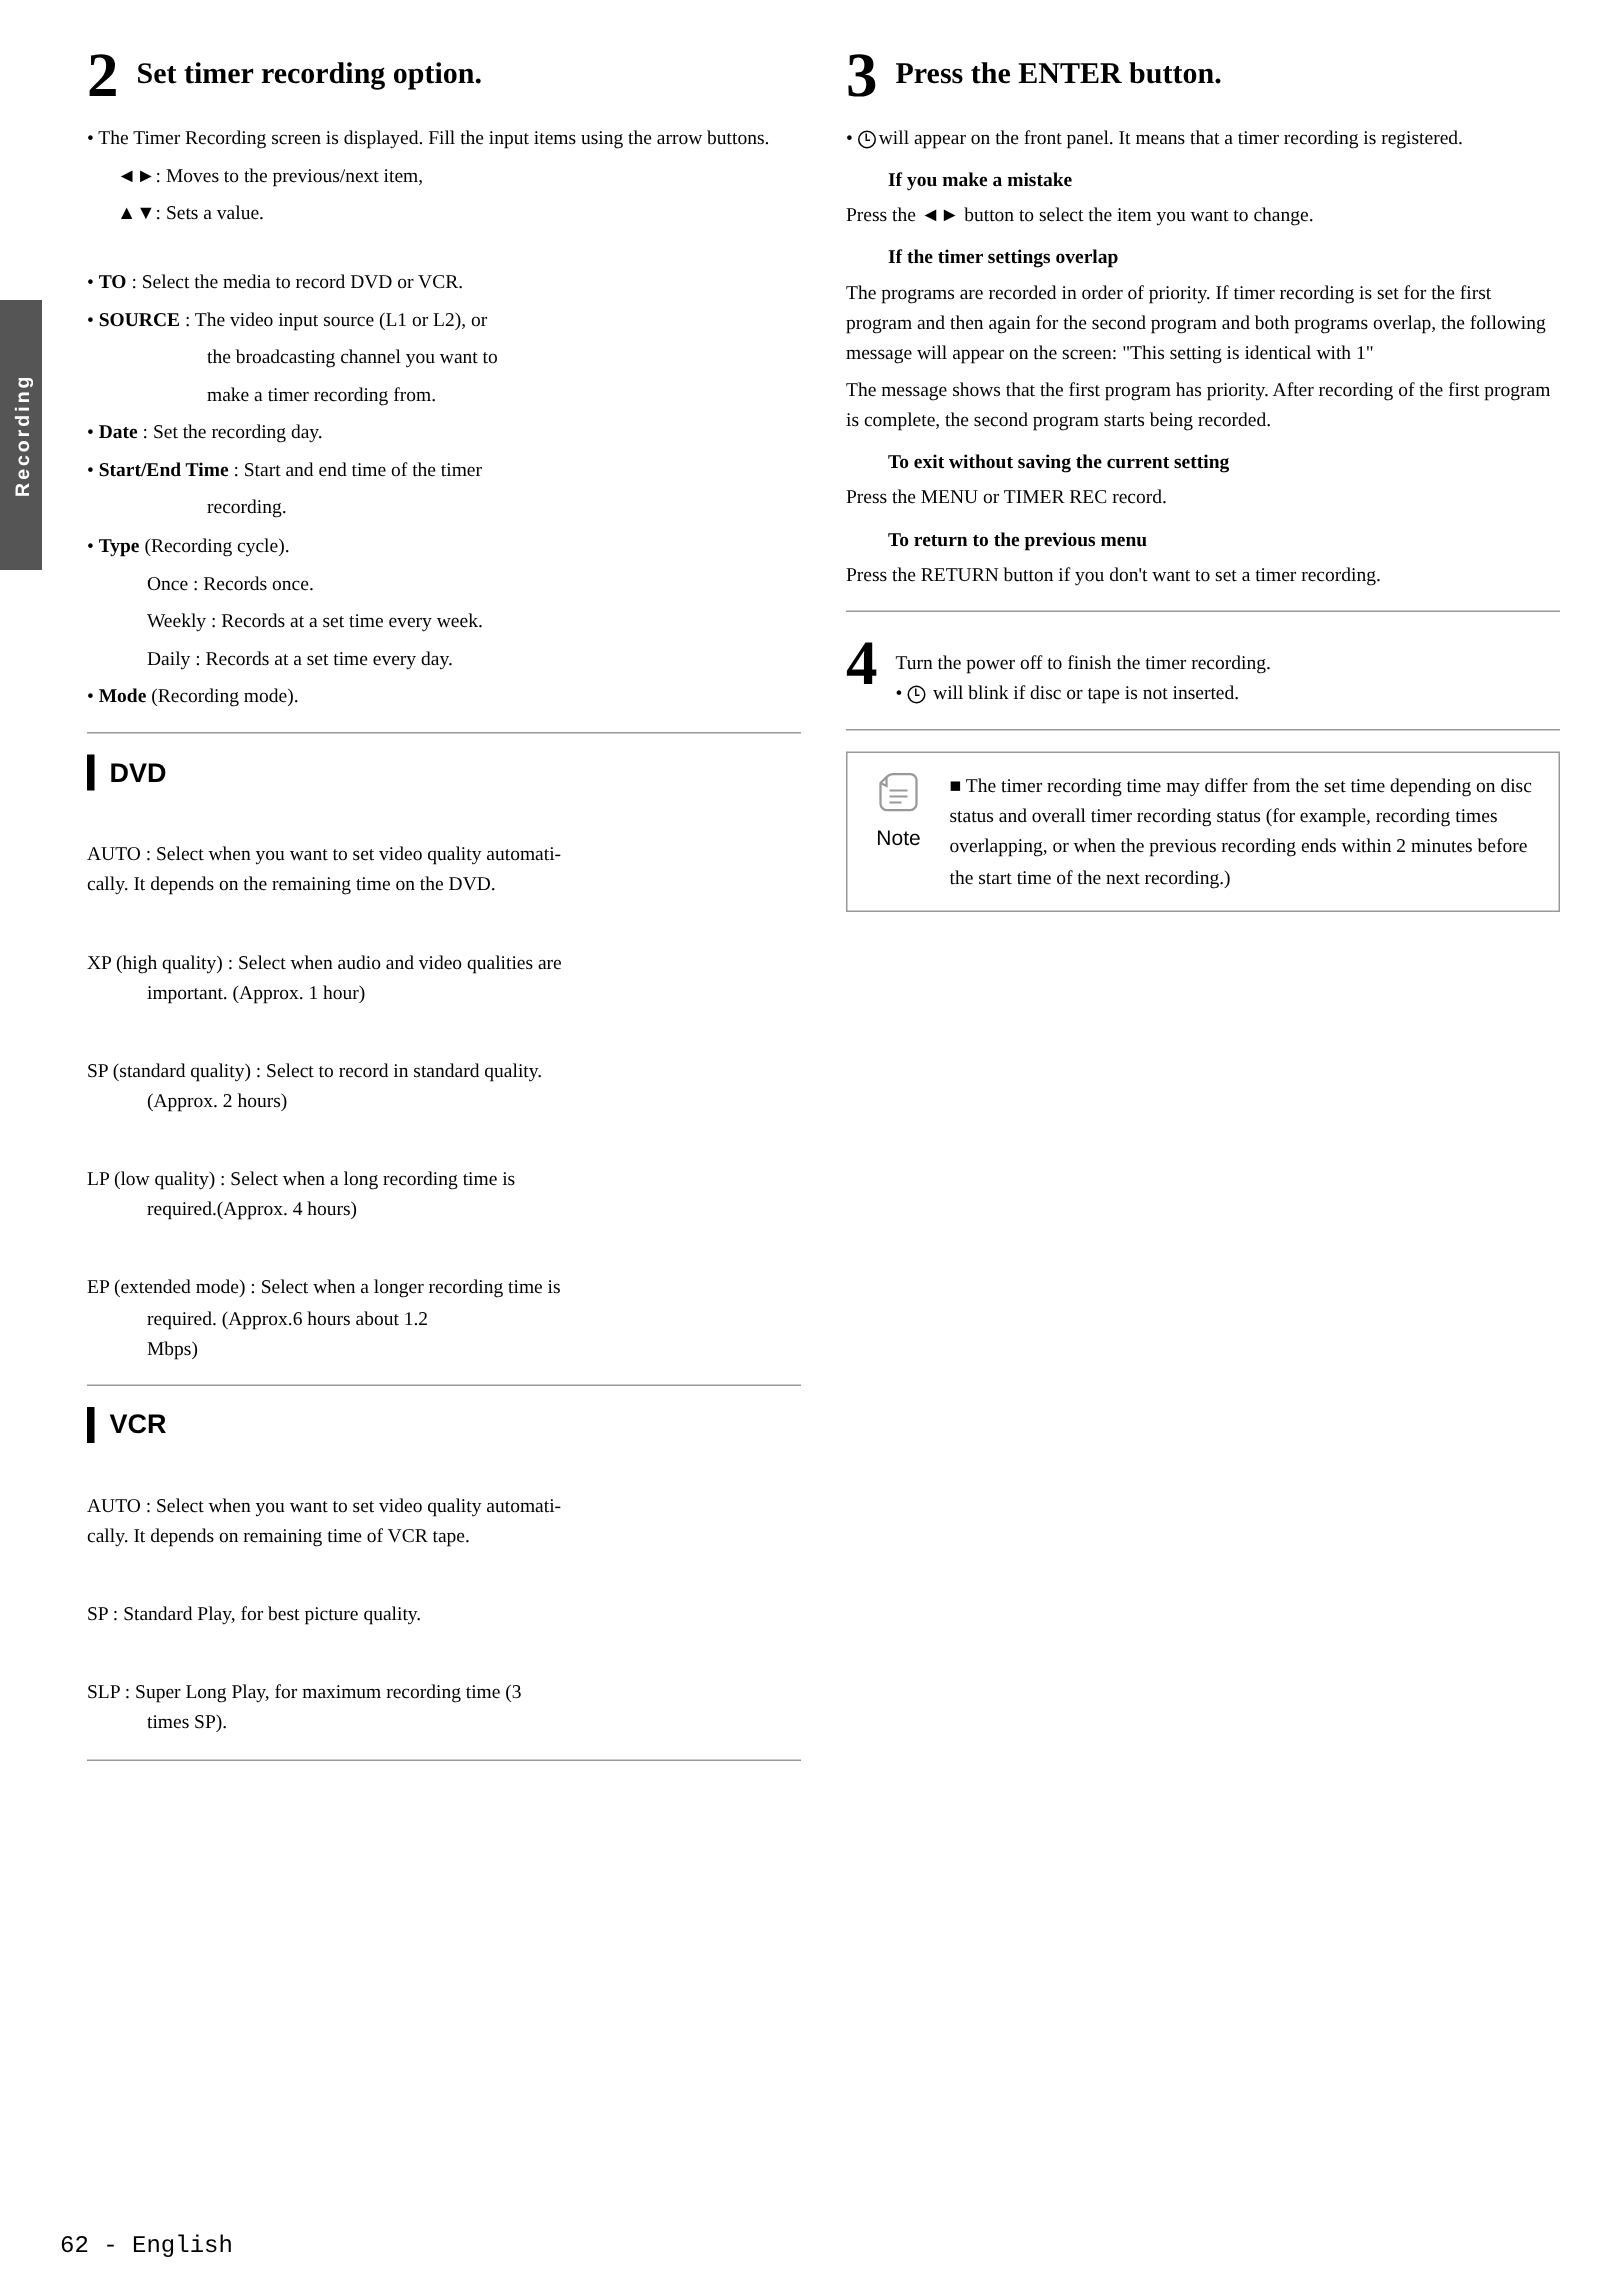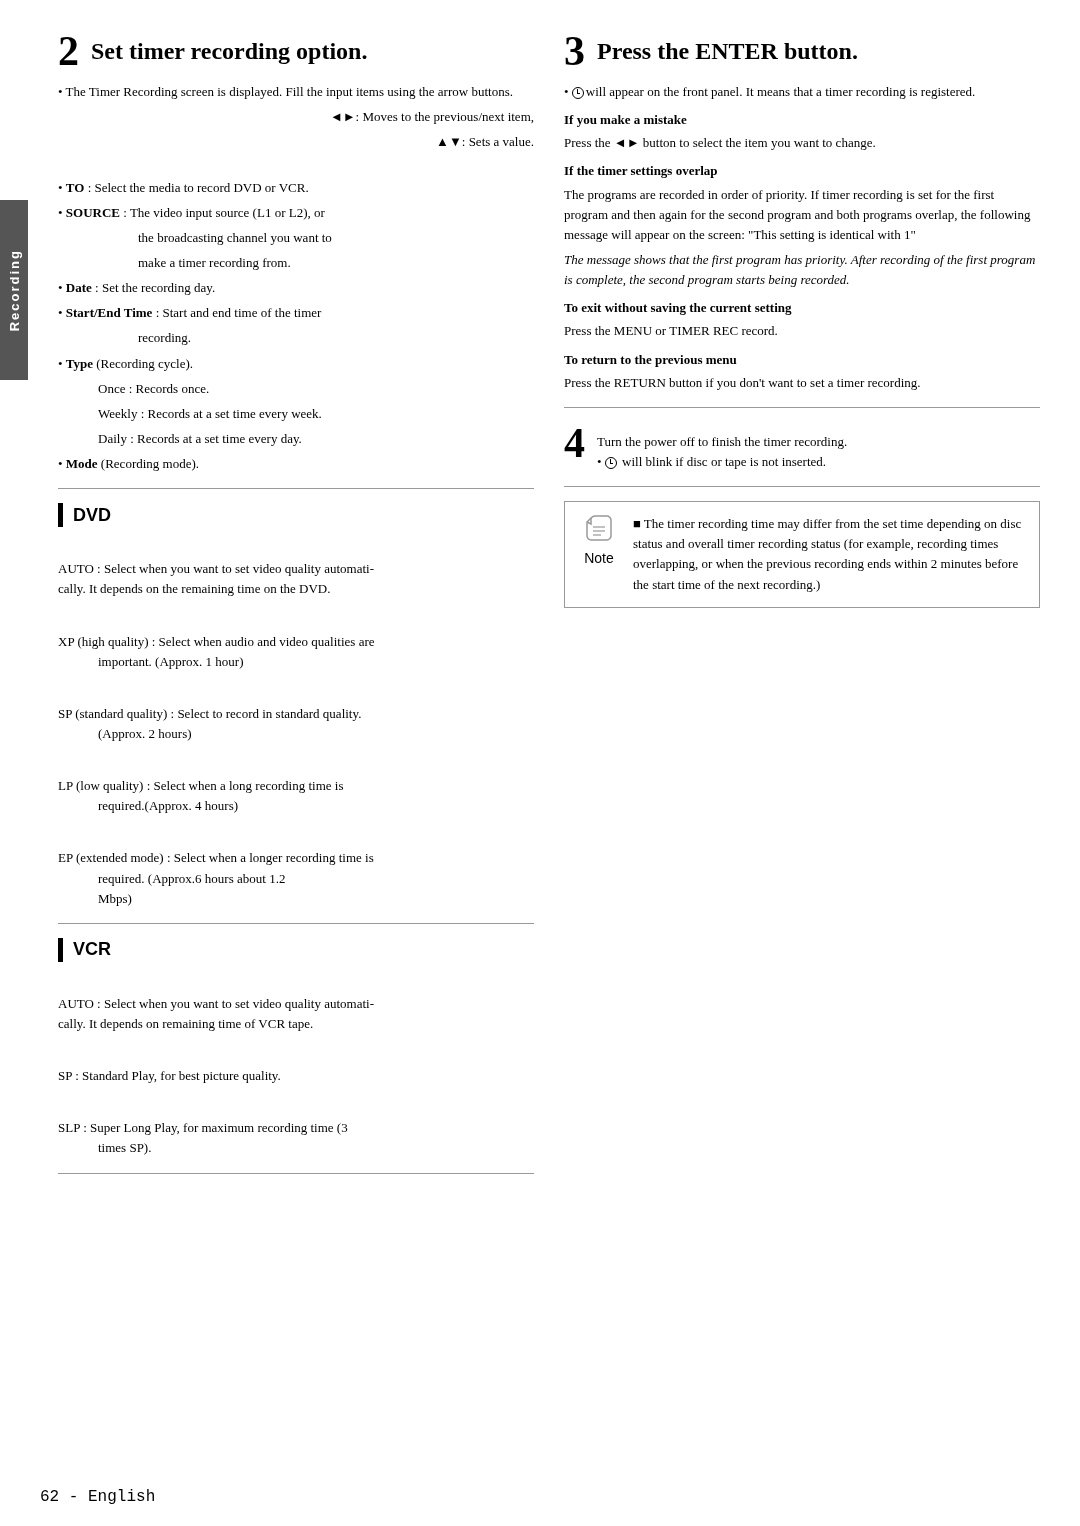--- a/index.html
+++ b/index.html
@@ -72,40 +72,39 @@
 
     .step-number {
       font-size: 42px;
       font-weight: bold;
       line-height: 1;
       margin-right: 12px;
       color: #000;
     }
 
     .step-title {
-      font-size: 24px;
+      font-size: 20px;
       font-weight: bold;
       padding-top: 8px;
       color: #000;
     }
 
     .step-content {
       margin-left: 0;
       font-size: 13px;
       line-height: 1.55;
     }
 
     .step-content p {
       margin-bottom: 5px;
     }
 
     .arrow-item {
       padding-left: 20px;
       margin-bottom: 3px;
-      text-align: right;
     }
 
     .divider {
       border: none;
       border-top: 1px solid #999;
       margin: 14px 0;
     }
 
     
     .section-header {
@@ -173,20 +172,21 @@
     .note-content p {
       margin-bottom: 0;
     }
 
     
     .sub-heading {
       font-weight: bold;
       font-size: 13px;
       margin-top: 8px;
       margin-bottom: 3px;
+      margin-left: 28px;
     }
 
     
     .page-footer {
       position: absolute;
       bottom: 20px;
       left: 40px;
       right: 40px;
       display: flex;
       align-items: center;
@@ -343,21 +343,21 @@
         <div class="step-content">
           <p>
             • <span class="clock-icon"></span><span>will appear on the front panel. It means that a timer recording is registered.</span>
           </p>
 
           <div class="sub-heading">If you make a mistake</div>
           <p>Press the ◄► button to select the item you want to change.</p>
 
           <div class="sub-heading">If the timer settings overlap</div>
           <p>The programs are recorded in order of priority. If timer recording is set for the first program and then again for the second program and both programs overlap, the following message will appear on the screen: "This setting is identical with 1"</p>
-          <p style="margin-top:5px;font-style:italic;">The message shows that the first program has priority. After recording of the first program is complete, the second program starts being recorded.</p>
+          <p style="margin-top:5px;">The message shows that the first program has priority. After recording of the first program is complete, the second program starts being recorded.</p>
 
           <div class="sub-heading">To exit without saving the current setting</div>
           <p>Press the MENU or TIMER REC record.</p>
 
           <div class="sub-heading">To return to the previous menu</div>
           <p>Press the RETURN button if you don't want to set a timer recording.</p>
         </div>
 
         <hr class="divider">
 

